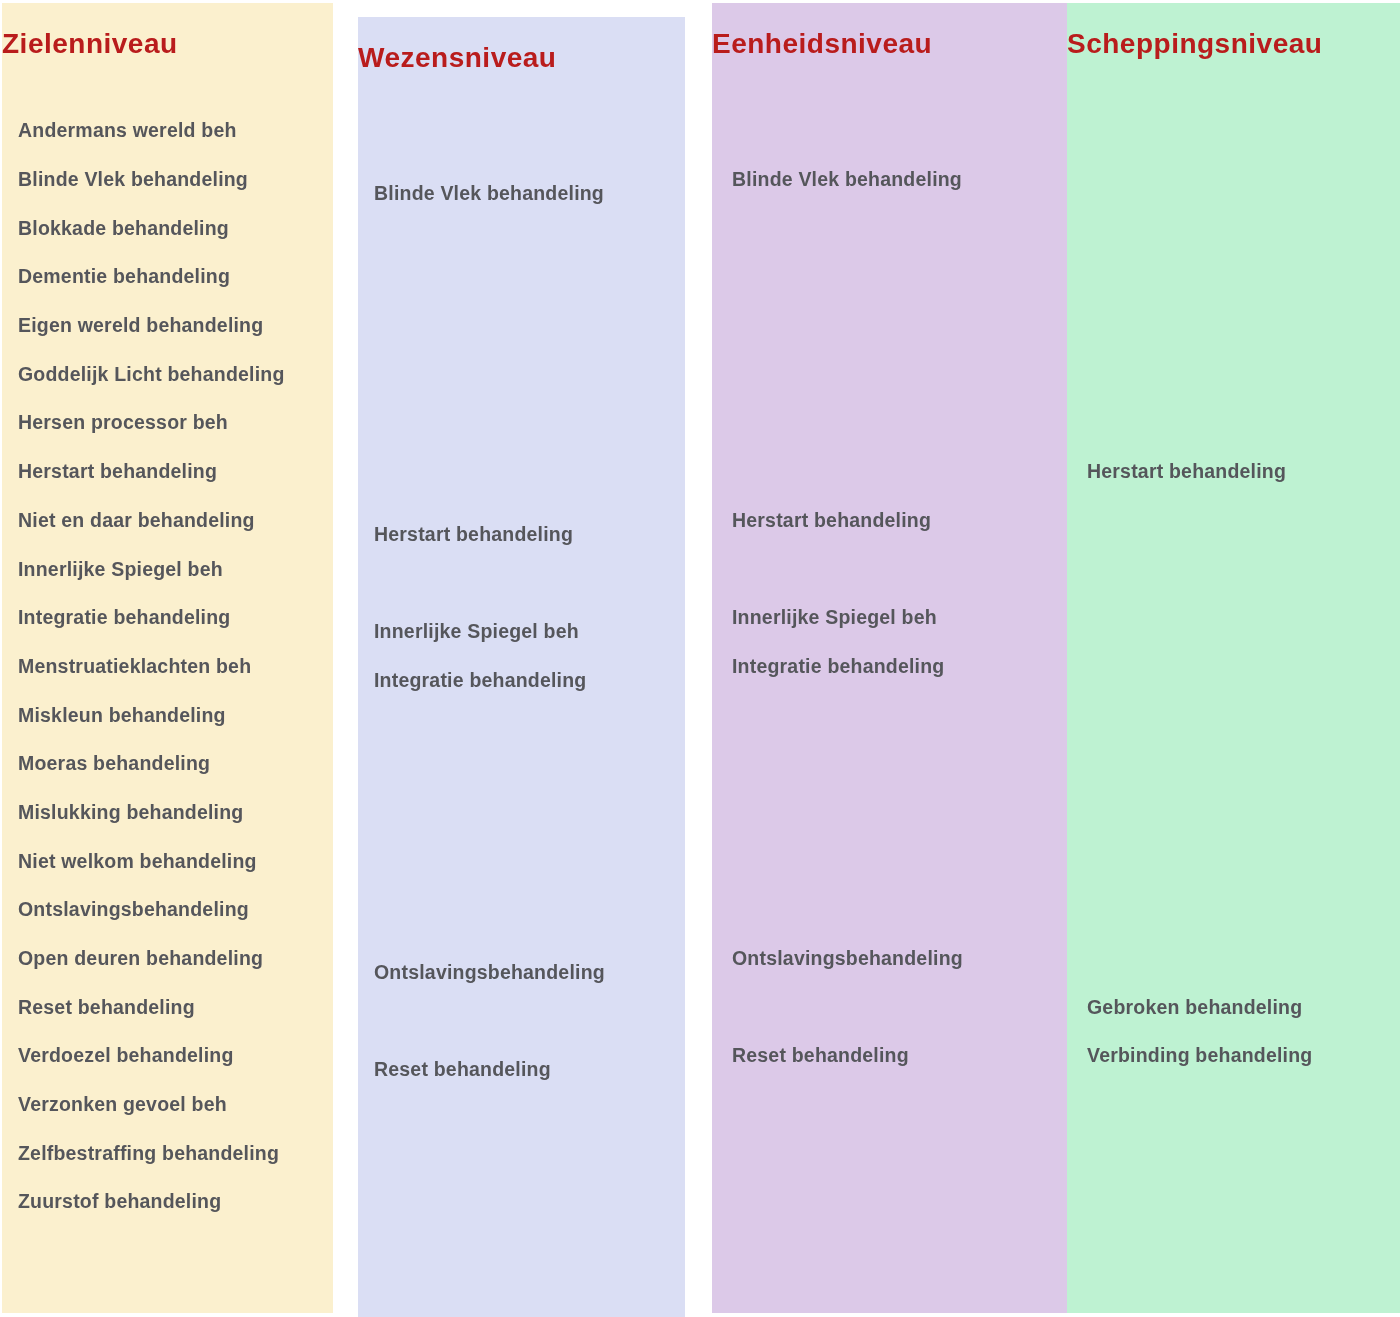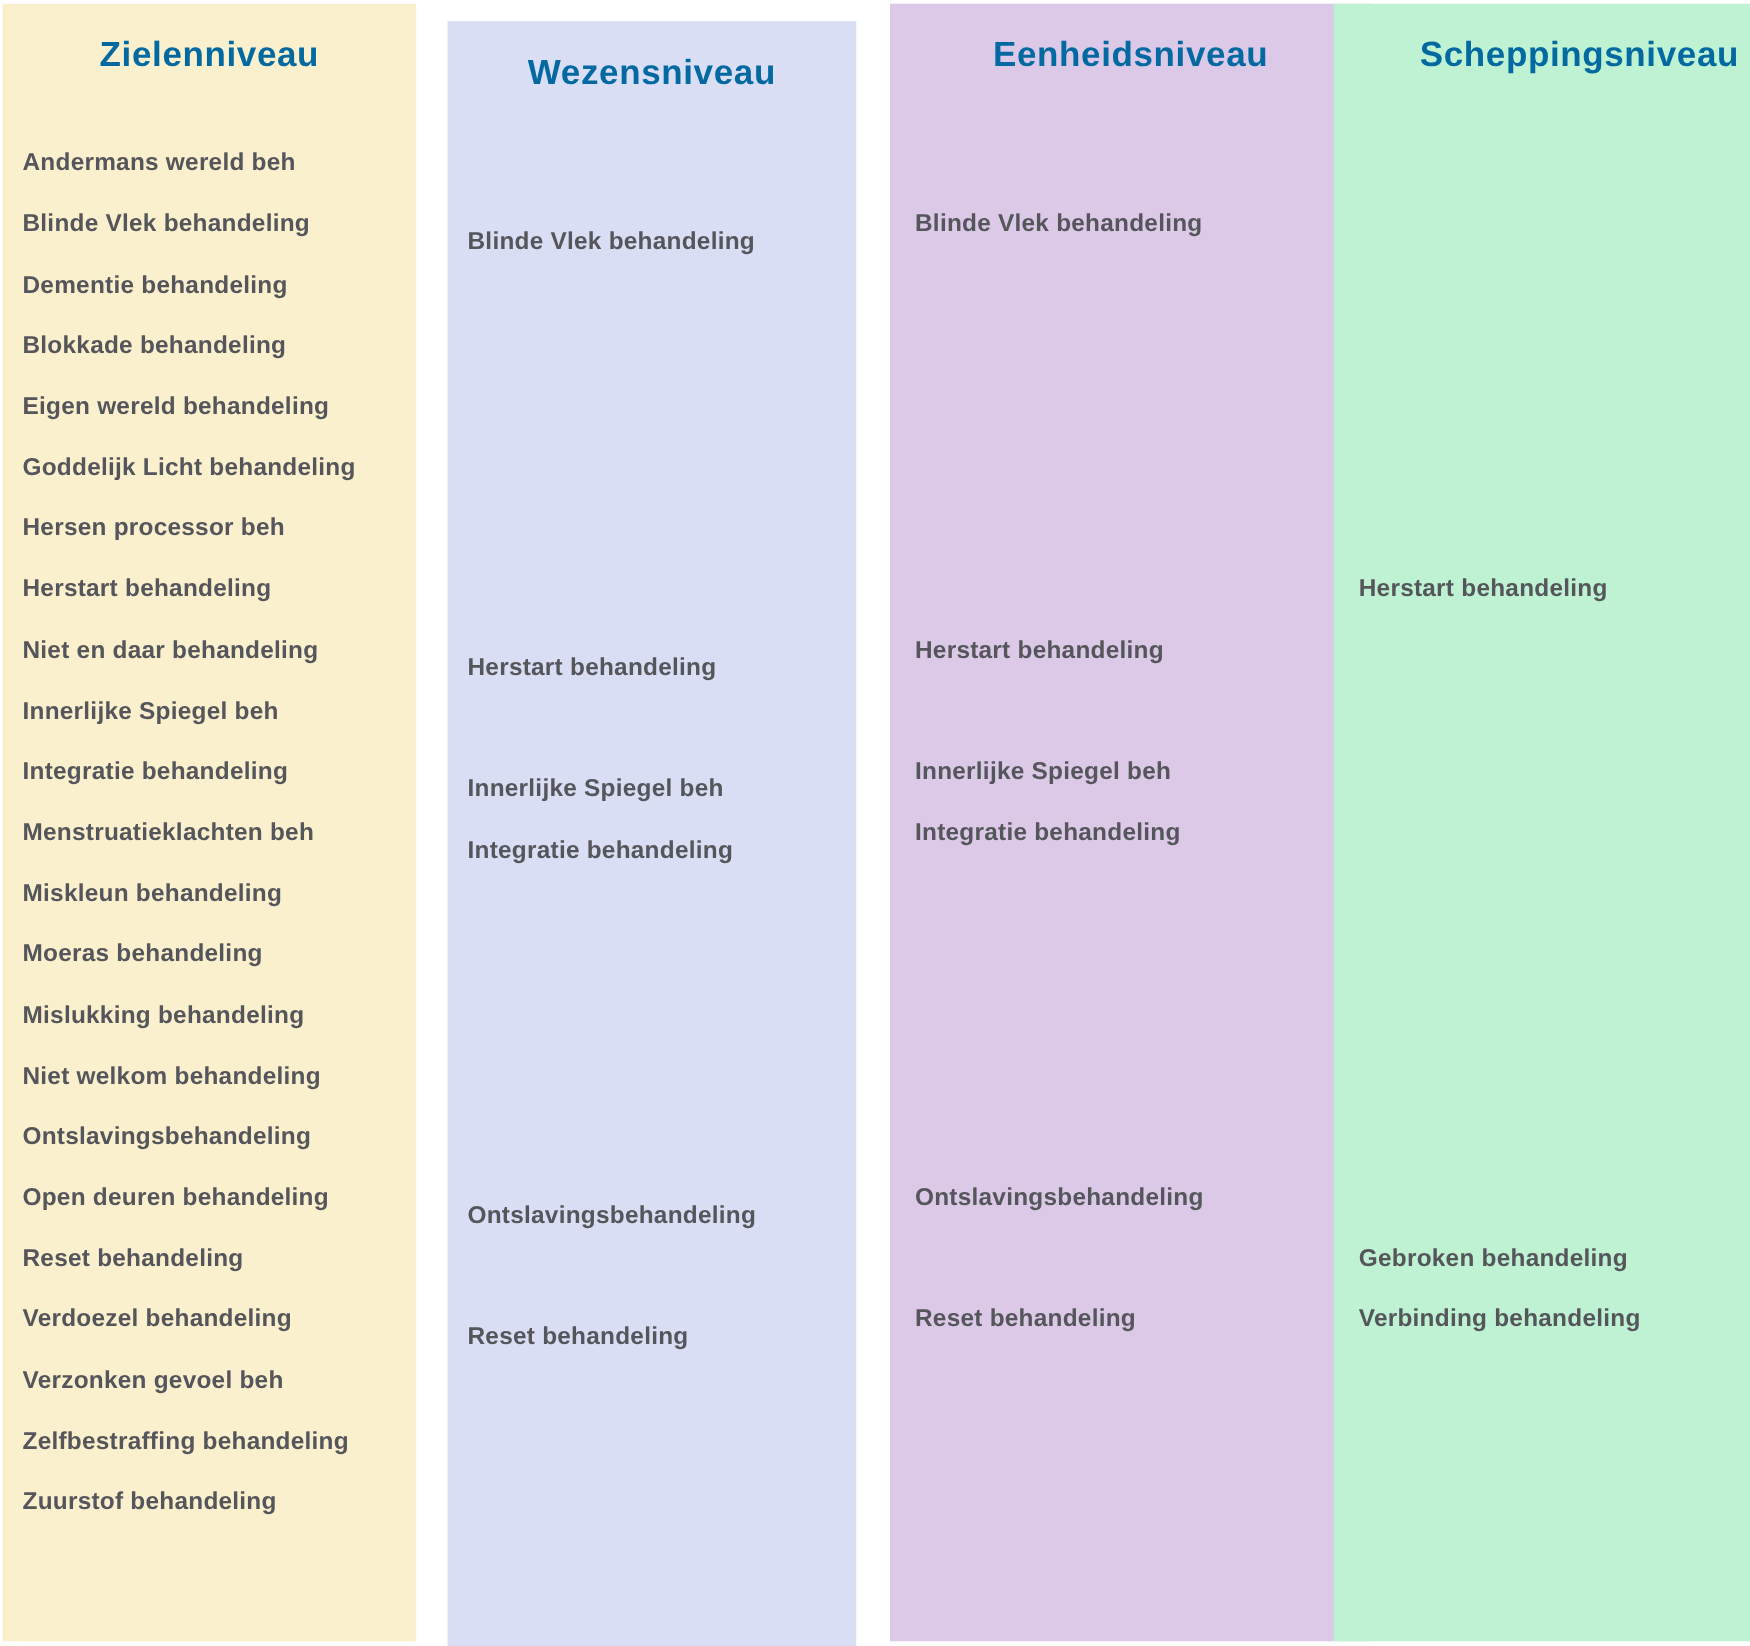--- a/index.html
+++ b/index.html
@@ -19,26 +19,25 @@
     position: absolute;
     top: 3px;
     height: 1310px;
   }
   .col-1 { left: 2px;    width: 331px; }
   .col-2 { left: 358px;  width: 327px; }
   .col-3 { left: 712px;  width: 385px; }
   .col-4 { left: 1067px; width: 393px; }
 
   .col-title {
-    text-align: center;
     padding-top: 27px;
     font-size: 28px;
     line-height: 28px;
     font-weight: bold;
-    color: #0369a1;
+    color: #b91c1c;
     letter-spacing: 0.5px;
     white-space: nowrap;
   }
   .rows {
     position: absolute;
     top: 103.5px;
     left: 0;
     right: 0;
   }
   .row {
@@ -58,22 +57,22 @@
 </head>
 <body>
 
 <div class="board">
 
   <section class="col col-1" style="background: rgb(251, 240, 206);">
     <h2 class="col-title">Zielenniveau</h2>
     <div class="rows">
         <div class="row">Andermans wereld beh</div>
         <div class="row">Blinde Vlek behandeling</div>
+        <div class="row">Blokkade behandeling</div>
         <div class="row">Dementie behandeling</div>
-        <div class="row">Blokkade behandeling</div>
         <div class="row">Eigen wereld behandeling</div>
         <div class="row">Goddelijk Licht behandeling</div>
         <div class="row">Hersen processor beh</div>
         <div class="row">Herstart behandeling</div>
         <div class="row">Niet en daar behandeling</div>
         <div class="row">Innerlijke Spiegel beh</div>
         <div class="row">Integratie behandeling</div>
         <div class="row">Menstruatieklachten beh</div>
         <div class="row">Miskleun behandeling</div>
         <div class="row">Moeras behandeling</div>

